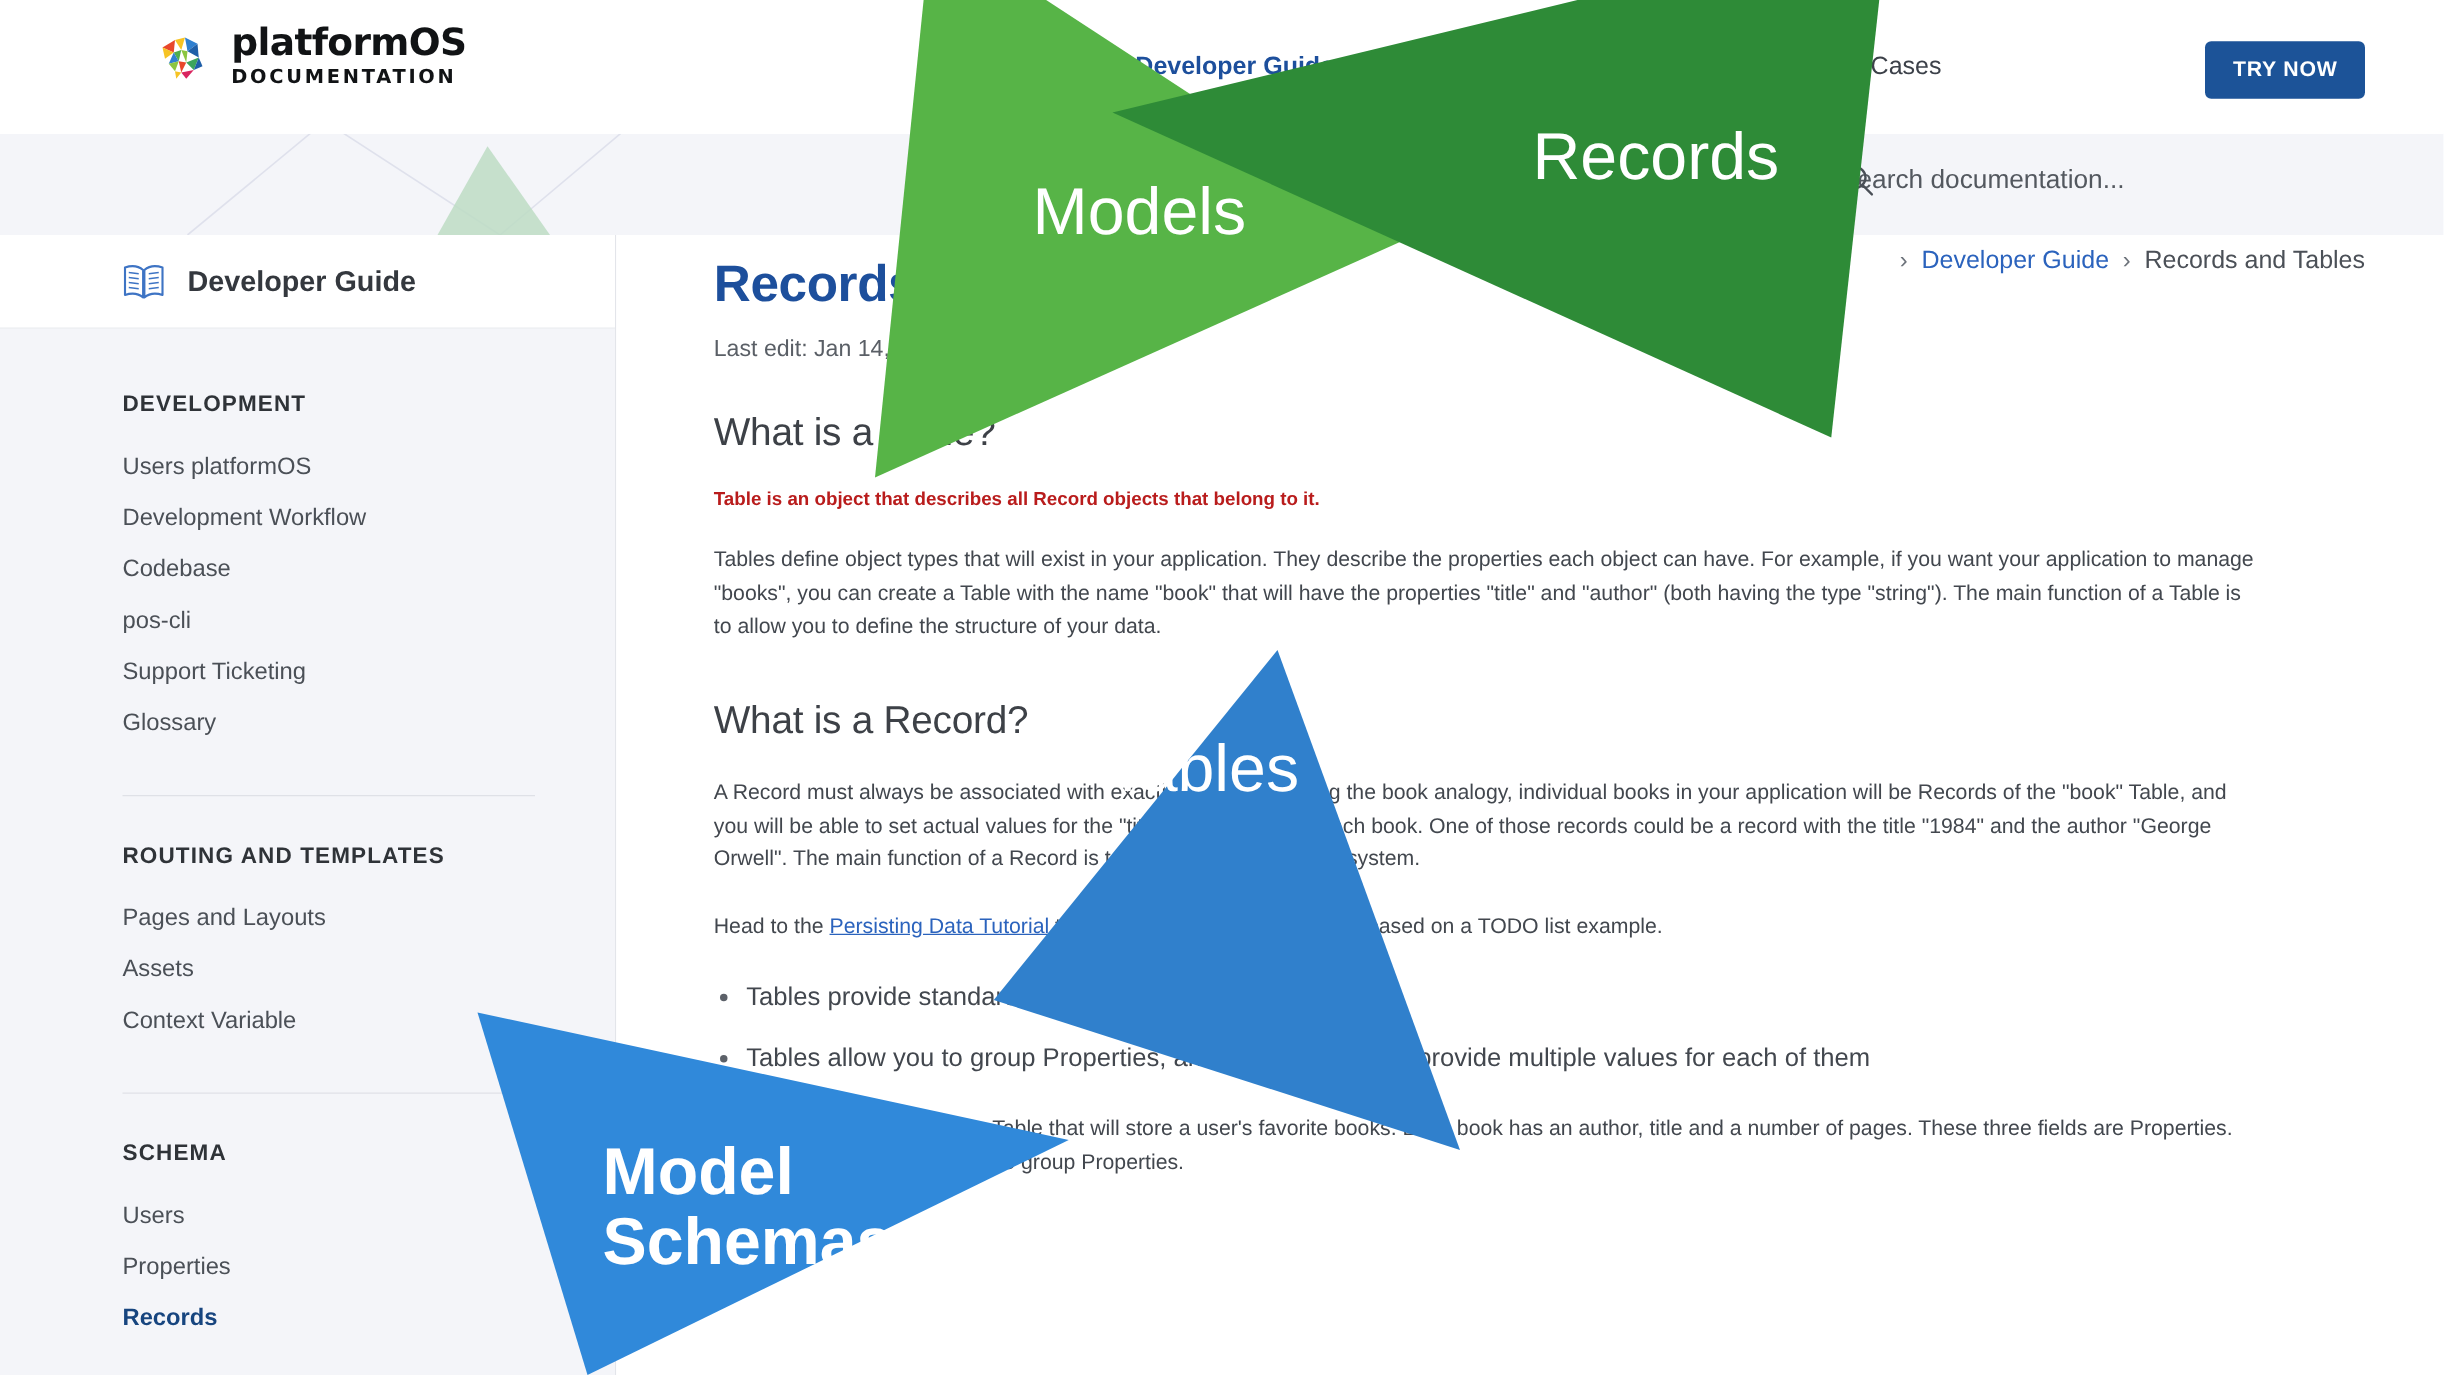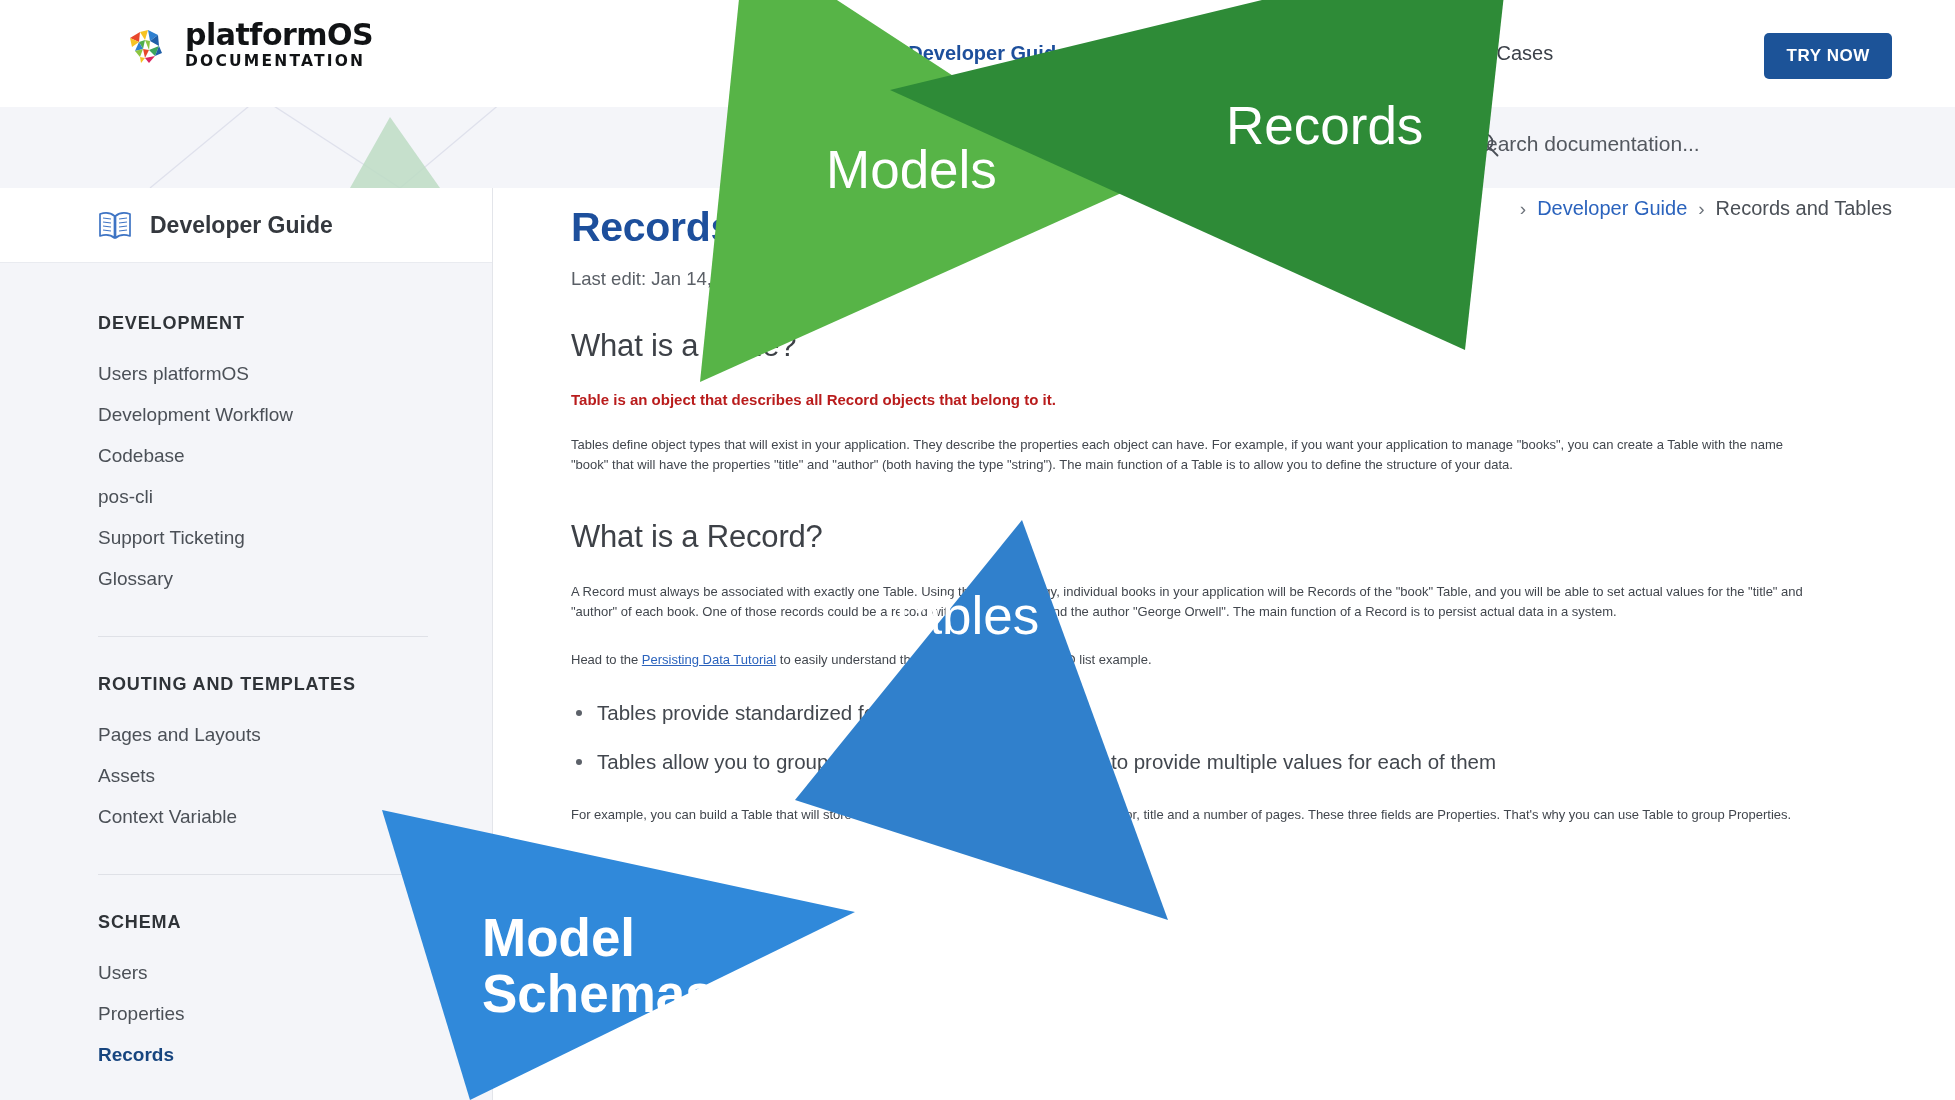--- a/index.html
+++ b/index.html
@@ -103,21 +103,21 @@
   h1.page-title {
     font-size: 41px; font-weight: 700; color: #1d4f9c; letter-spacing: -0.3px;
     margin-bottom: 17px;
   }
   .last-edit { font-size: 18.5px; color: #5a5f66; margin-bottom: 38px; }
   h2.sec {
     font-size: 31px; font-weight: 400; color: #3d4147; margin-bottom: 27px;
     letter-spacing: -0.2px;
   }
   p.body {
-    font-size: 13px; line-height: 1.57; color: #42474e; margin-bottom: 27px;
+    font-size: 17px; line-height: 1.57; color: #42474e; margin-bottom: 27px;
     max-width: 1290px;
   }
   p.lead { font-weight: 700; color: #b91c1c; margin-bottom: 27px; font-size: 15px; }
   .inline-link { color: #2b63bd; text-decoration: underline; cursor: pointer; }
   ul.bullets { list-style: none; margin: 0 0 27px 0; }
   ul.bullets li {
     font-size: 20.5px; line-height: 1.57; color: #42474e; margin-bottom: 17px;
     position: relative; padding-left: 26px;
   }
   ul.bullets li::before {

